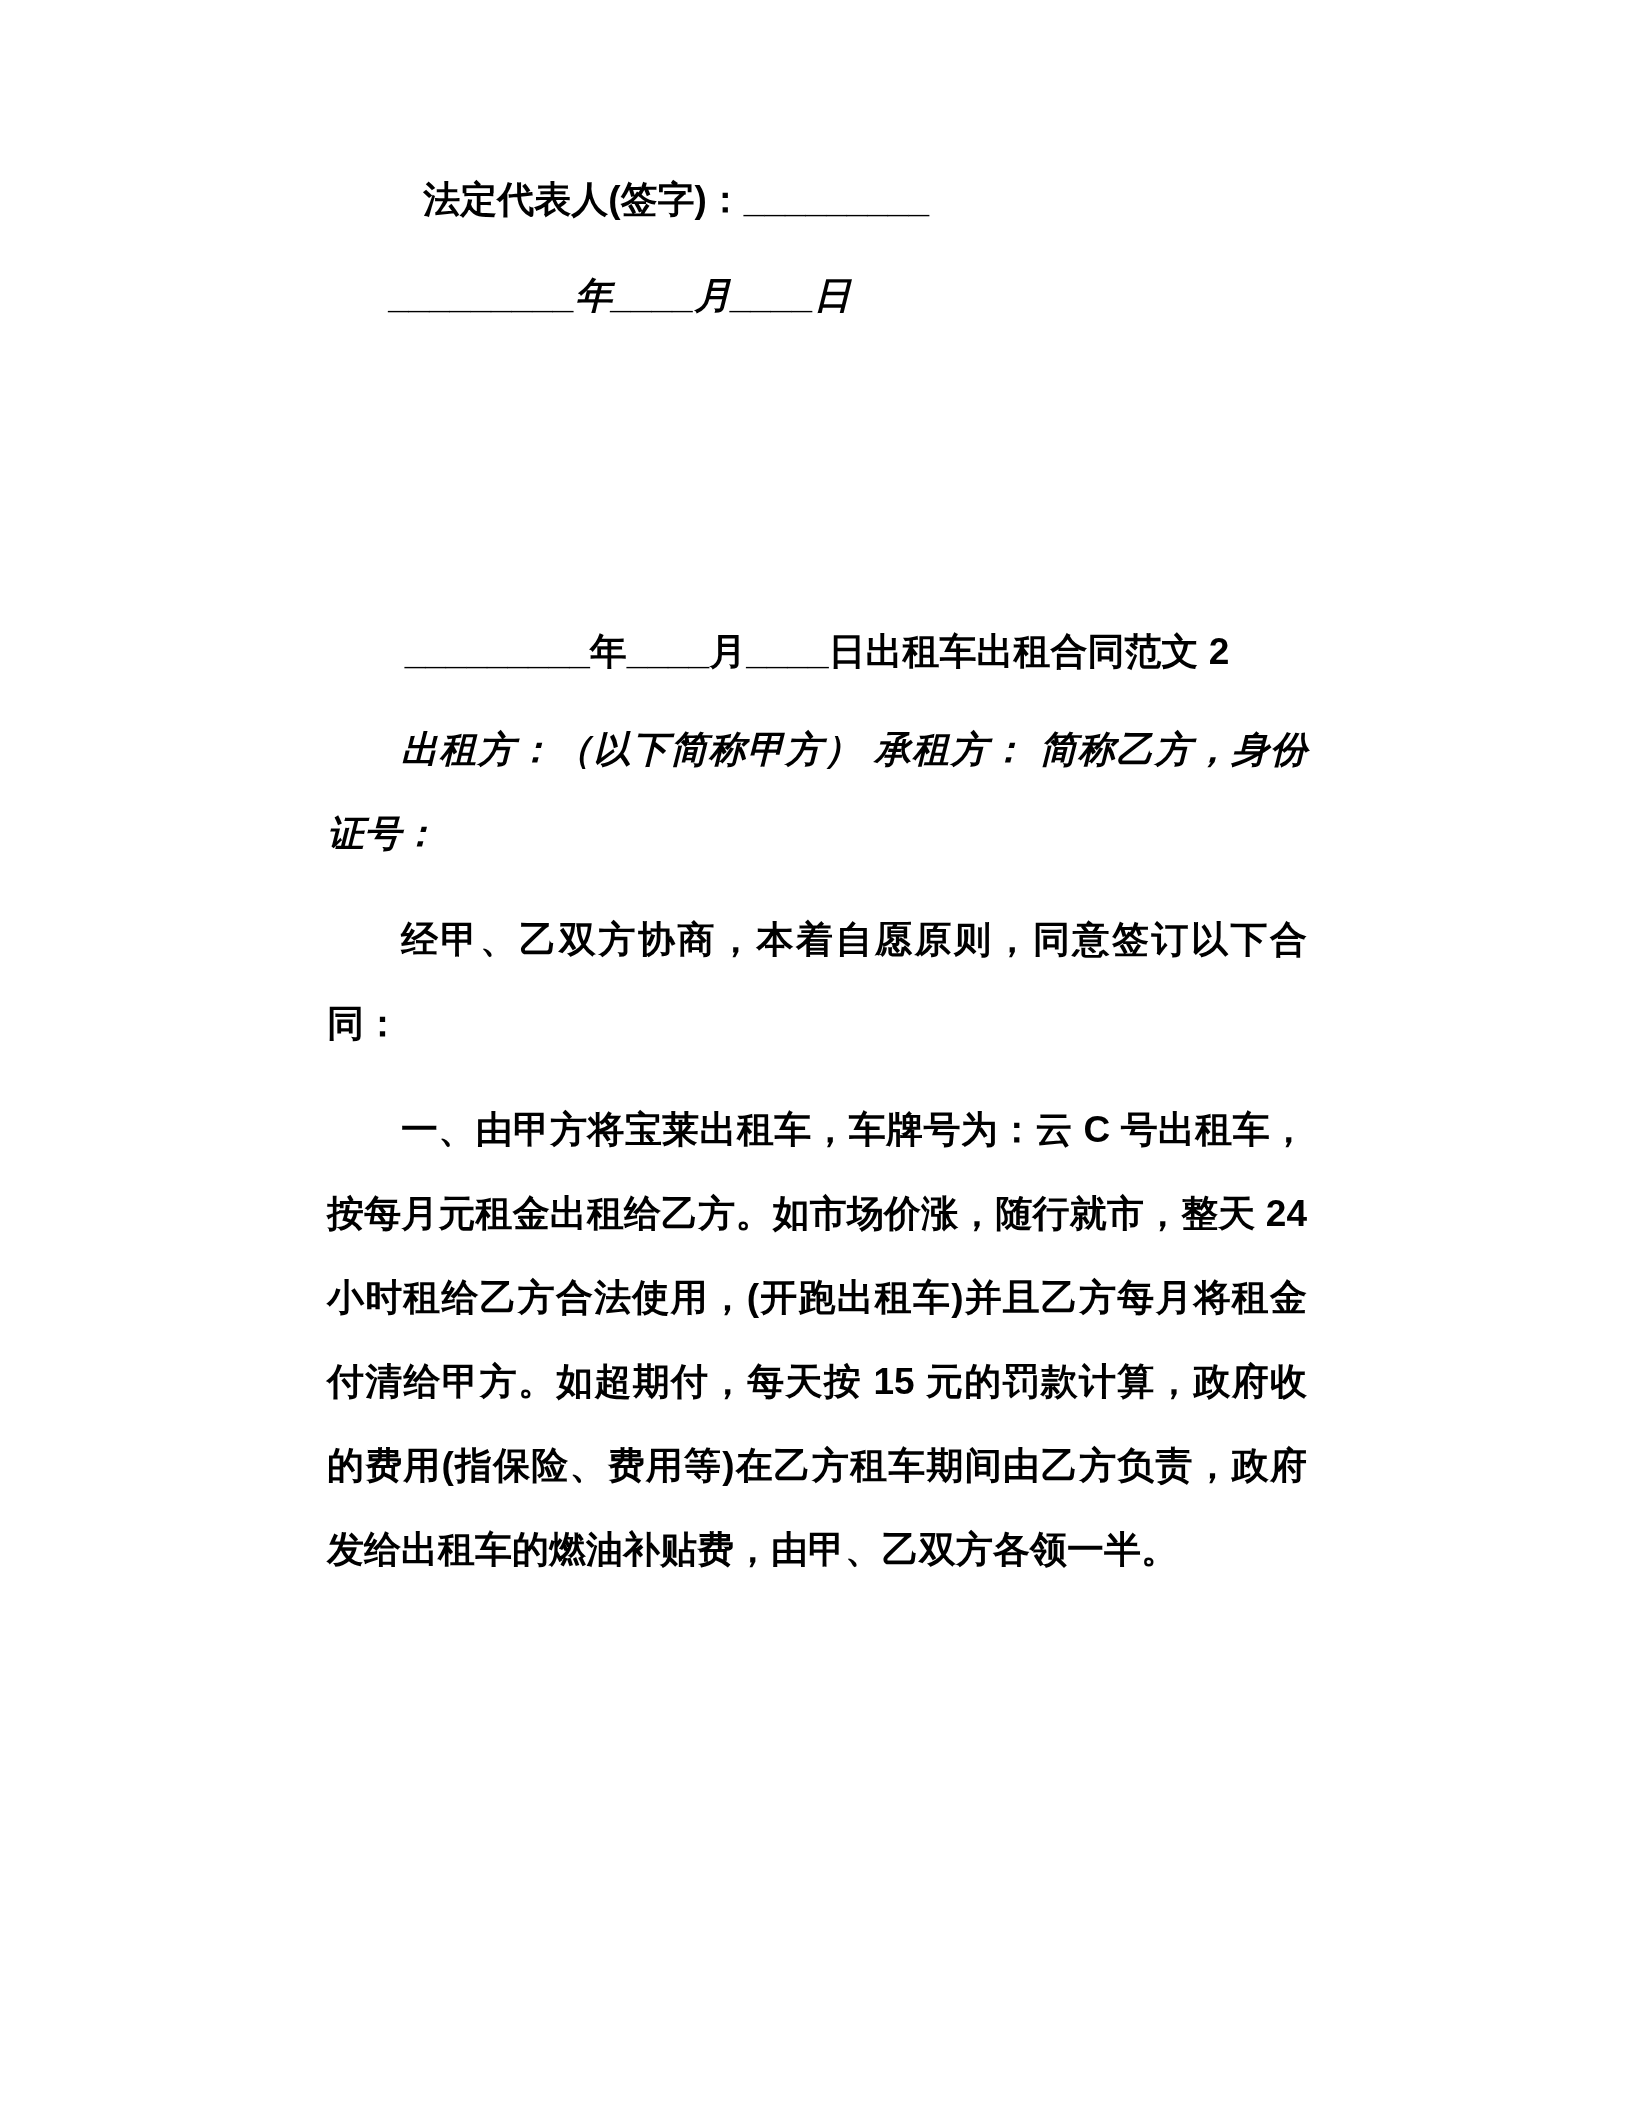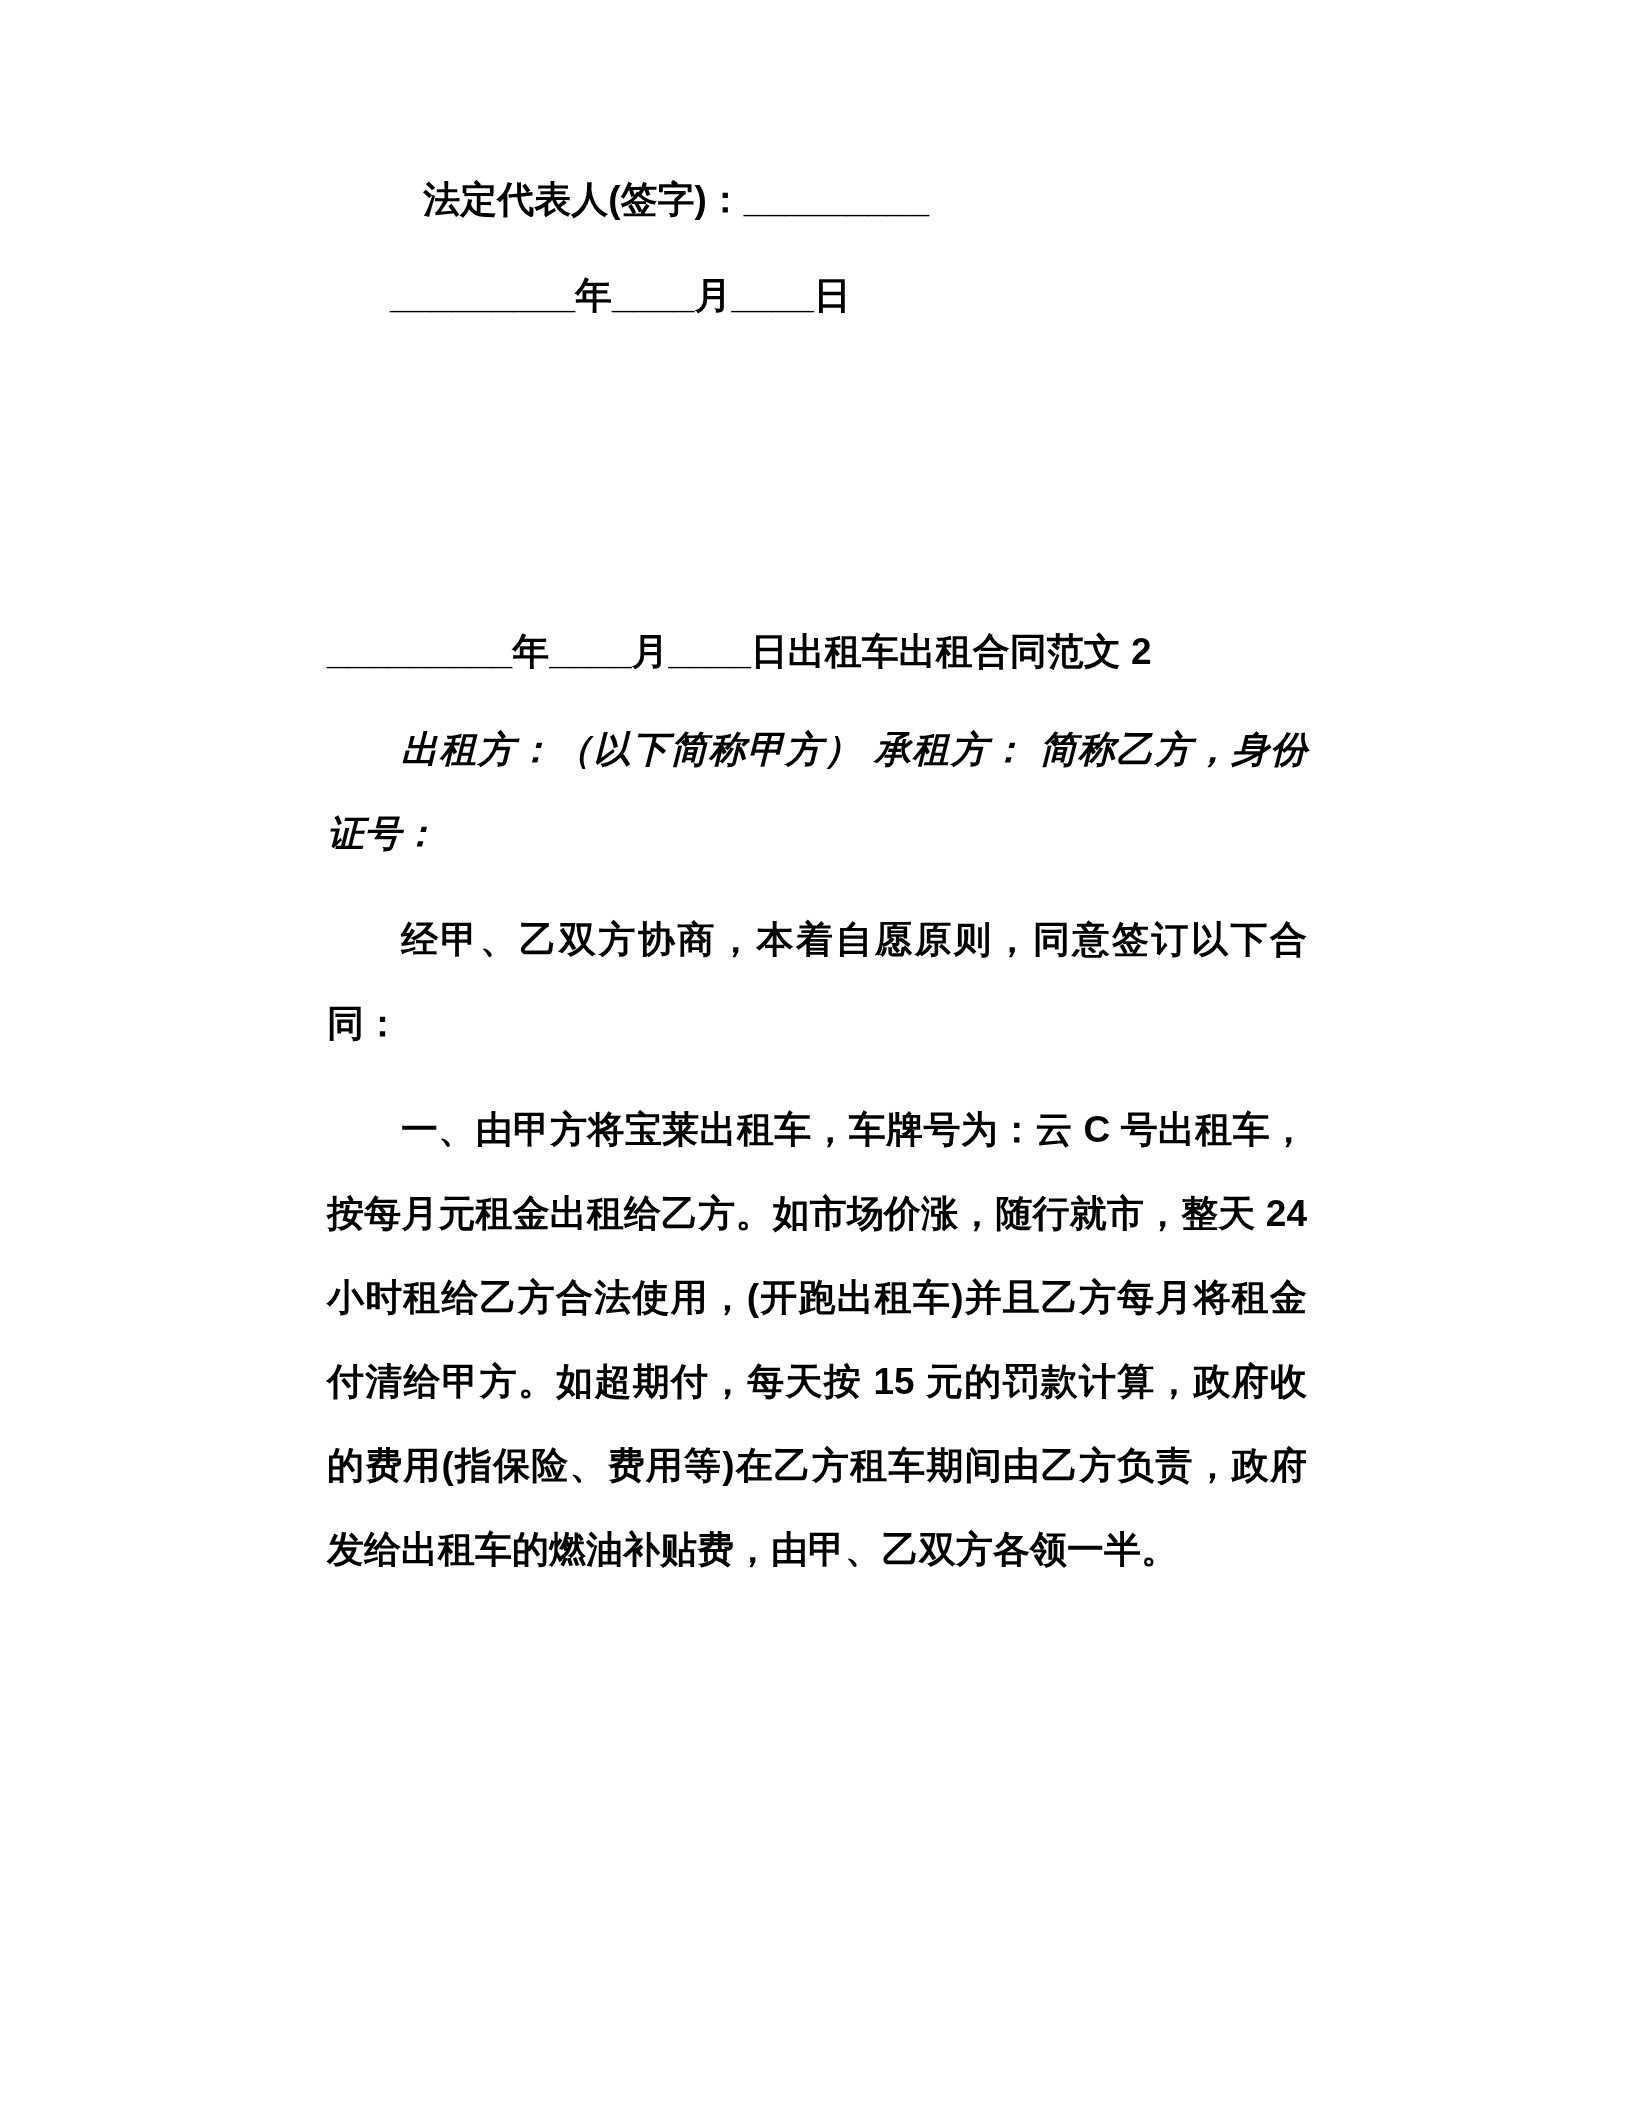--- a/index.html
+++ b/index.html
@@ -24,26 +24,27 @@
   }
   .sig-line {
     margin: 0;
     padding-left: 2.6em;
     white-space: nowrap;
   }
   .date-line {
     margin: 12px 0 0 0;
     padding-left: 1.7em;
     white-space: nowrap;
+    font-style: italic;
   }
   .heading {
     margin: 272px 0 0 0;
     font-size: 37px;
     font-weight: 700;
-    text-align: left;
+    text-align: center;
     line-height: 84px;
   }
   .para {
     margin: 22px 0;
     text-indent: 2em;
     text-align: justify;
     word-break: break-all;
   }
   .para.first-after-heading {
     margin-top: 14px;

